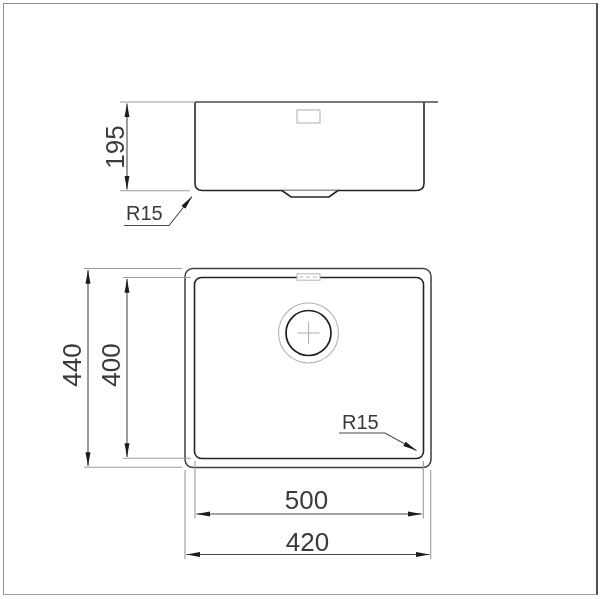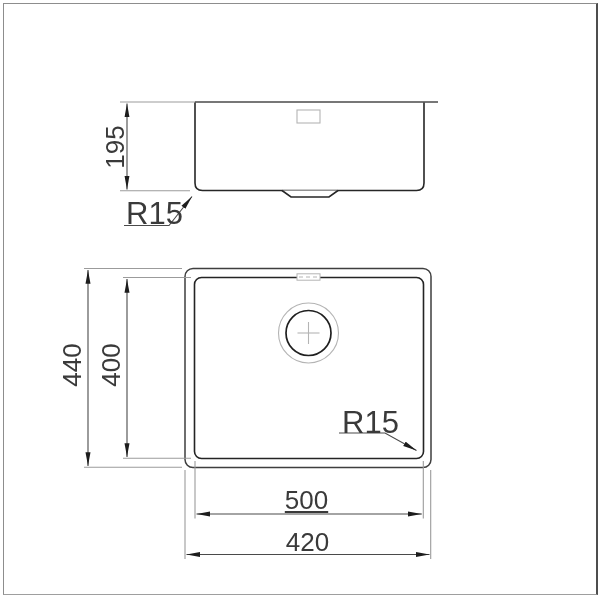--- a/index.html
+++ b/index.html
@@ -12,21 +12,21 @@
     border:1px solid #8d8d8d;border-right:2px solid #4e4e4e;border-bottom:1px solid #9e9e9e;
     pointer-events:none;
   }
   svg.drawing{position:absolute;left:0;top:0;}
   .dim-label{
     position:absolute;color:#3a3a3a;font-size:26px;line-height:1;
     white-space:nowrap;transform:translate(-50%,-50%);
   }
   .dim-label.vertical{transform:translate(-50%,-50%) rotate(-90deg);}
   .radius-label{
-    position:absolute;color:#3a3a3a;font-size:31px;line-height:1;
+    position:absolute;color:#3a3a3a;font-size:20px;line-height:1;
     white-space:nowrap;transform:translate(0,-50%);
   }
 </style>
 </head>
 <body>
 
 <div class="canvas">
 
   <div class="frame"></div>
 
@@ -93,17 +93,17 @@
   <span class="dim-label vertical" style="left:114.5px;top:147px;">195</span>
 
   <span class="radius-label" style="left:126px;top:213px;">R15</span>
 
   <span class="dim-label vertical" style="left:72px;top:364.5px;">440</span>
 
   <span class="dim-label vertical" style="left:110.5px;top:364.5px;">400</span>
 
   <span class="radius-label" style="left:342px;top:421.5px;">R15</span>
 
-  <span class="dim-label" style="left:306.5px;top:500px;text-decoration:underline;">500</span>
+  <span class="dim-label" style="left:306.5px;top:500px;">500</span>
 
   <span class="dim-label" style="left:307.5px;top:541.5px;">420</span>
 
 </div>
 
 </body></html>

